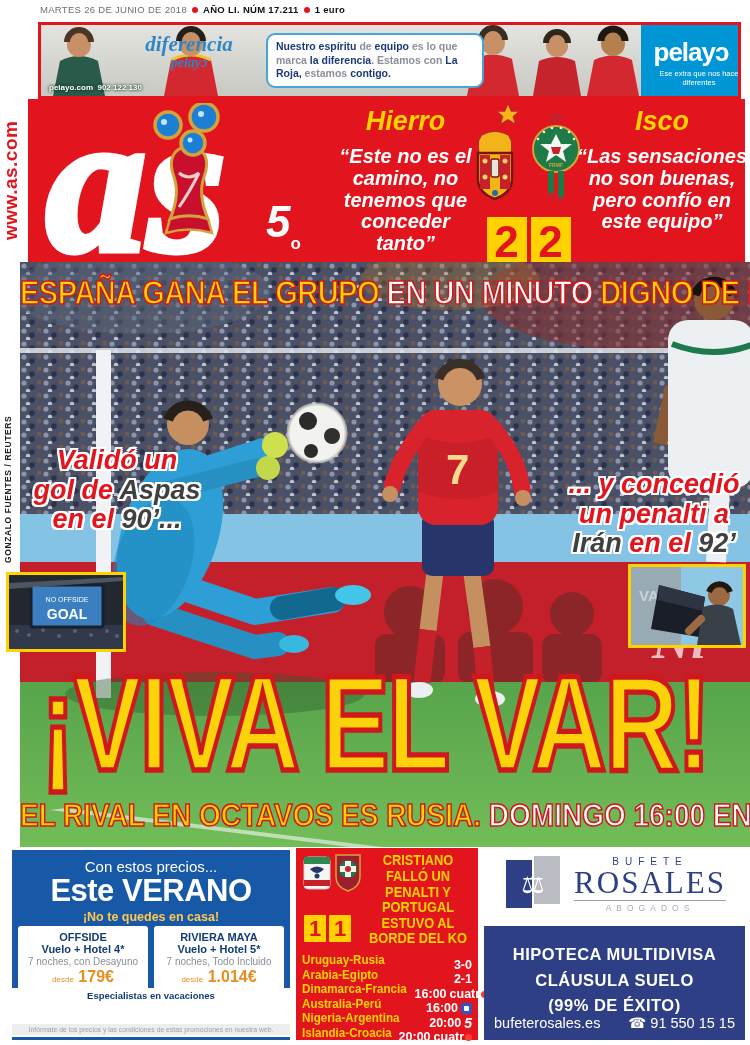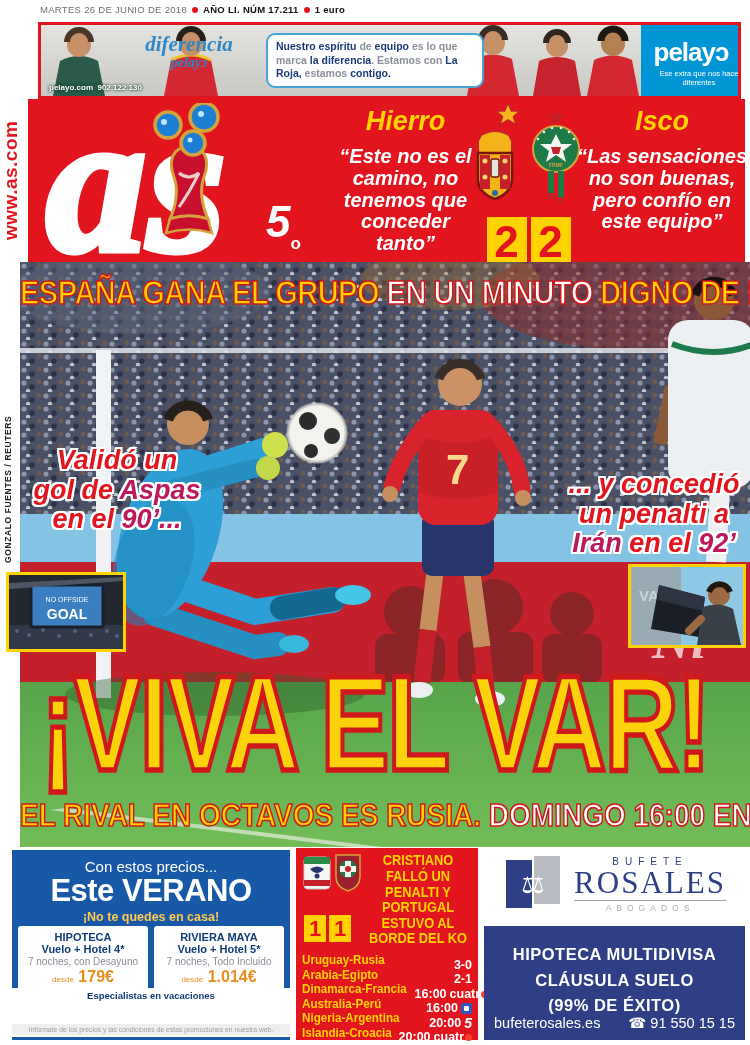--- a/index.html
+++ b/index.html
@@ -50,21 +50,21 @@
   .credit{left:3px;top:428px;width:16px;height:135px;font-size:8.5px;font-weight:bold;color:#222;
           letter-spacing:.6px;writing-mode:vertical-rl;transform:rotate(180deg);text-align:center;white-space:nowrap;}
 
   .kicker{left:20px;top:274px;width:730px;text-align:center;font-weight:bold;font-size:29px;
           letter-spacing:-.5px;transform:scaleY(1.15);transform-origin:top;white-space:nowrap;}
   .kicker .y{color:#ffd200;-webkit-text-stroke:1.4px #d0181c;}
   .kicker .w{color:#fff;-webkit-text-stroke:1.4px #d0181c;}
 
   .note{font-weight:bold;font-style:italic;font-size:27px;line-height:1.1;text-align:center;color:#e2151e;
         text-shadow:-2px 0 0 #fff,2px 0 0 #fff,0 -2px 0 #fff,0 2px 0 #fff,-2px -2px 0 #fff,2px 2px 0 #fff,-2px 2px 0 #fff,2px -2px 0 #fff;}
-  .note .hl{color:#be185d;}
+  .note .hl{color:#404040;}
   .note-left{left:22px;top:446px;width:190px;}
   .note-right{left:558px;top:470px;width:192px;}
 
   .inset{border:3px solid #ffd200;overflow:hidden;}
   .inset-left{left:6px;top:572px;width:120px;height:80px;}
   .inset-right{left:628px;top:564px;width:118px;height:84px;}
   .inset svg{display:block;width:100%;height:100%;}
 
   .viva{left:0;top:646px;width:750px;text-align:center;font-weight:bold;font-size:103px;
         color:#fcd20b;-webkit-text-stroke:4px #d0181c;letter-spacing:-2px;white-space:nowrap;
@@ -425,21 +425,21 @@
   </div>
 
   <div class="abs travel">
     <div class="blue">
       <div class="t1">Con estos precios...</div>
       <div class="t2">Este VERANO</div>
       <div class="t3">¡No te quedes en casa!</div>
     </div>
     <div class="tcards">
       <div class="tcard">
-        <div class="nm">HIPOTECA</div>
+        <div class="nm">OFFSIDE</div>
         <div class="pk">Vuelo + Hotel 4*</div>
         <div class="ni">7 noches, con Desayuno</div>
         <div class="pr"><span class="d">desde</span> <span class="v">179€</span></div>
       </div>
       <div class="tcard">
         <div class="nm">RIVIERA MAYA</div>
         <div class="pk">Vuelo + Hotel 5*</div>
         <div class="ni">7 noches, Todo Incluido</div>
         <div class="pr"><span class="d">desde</span> <span class="v">1.014€</span></div>
       </div>

